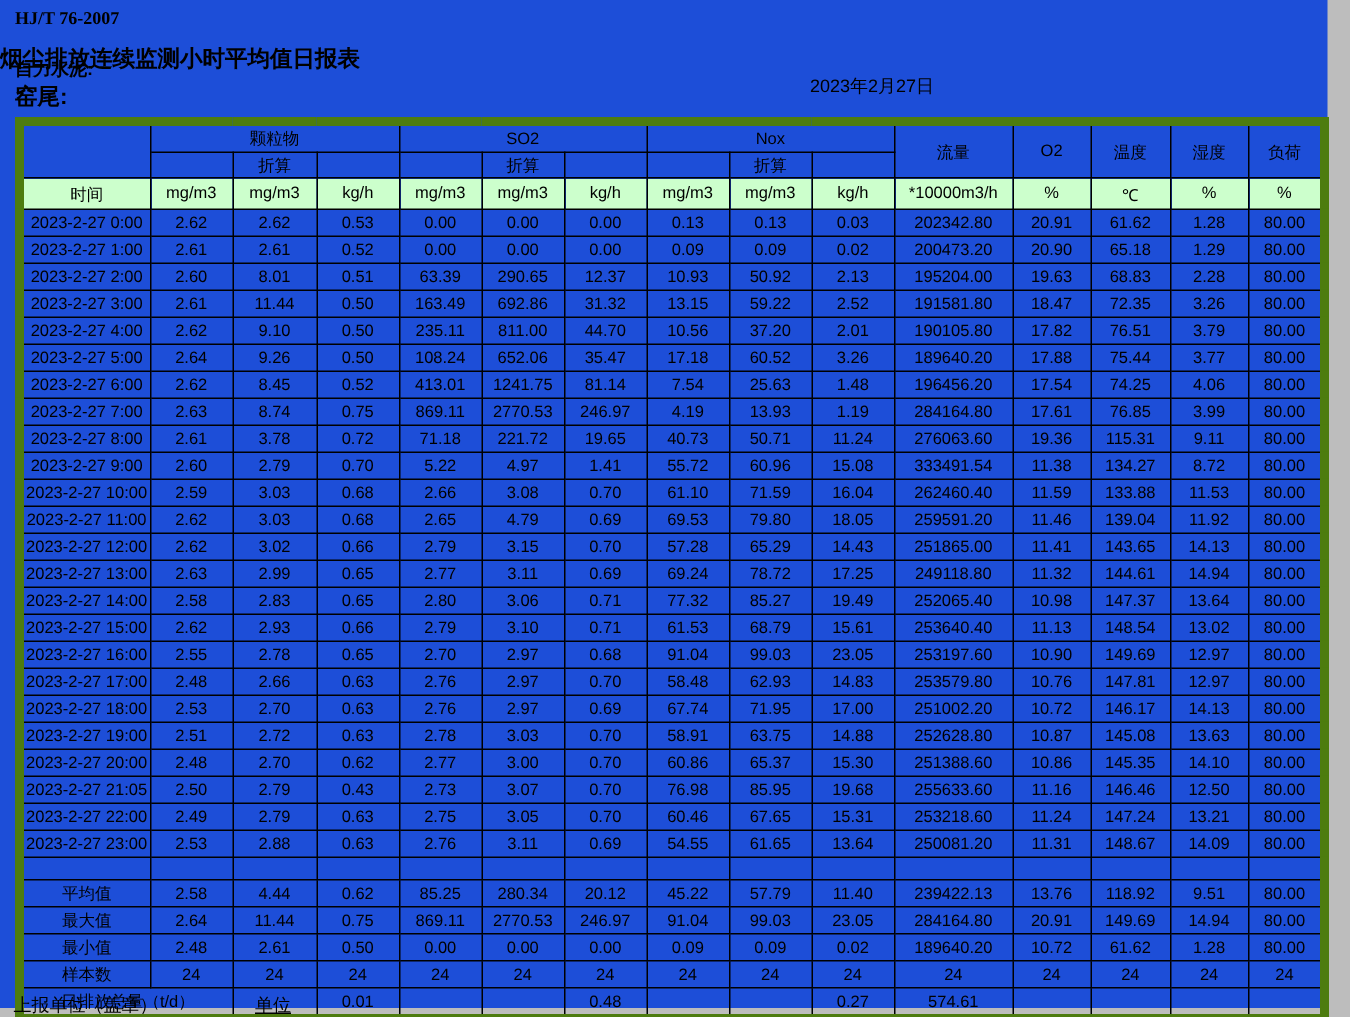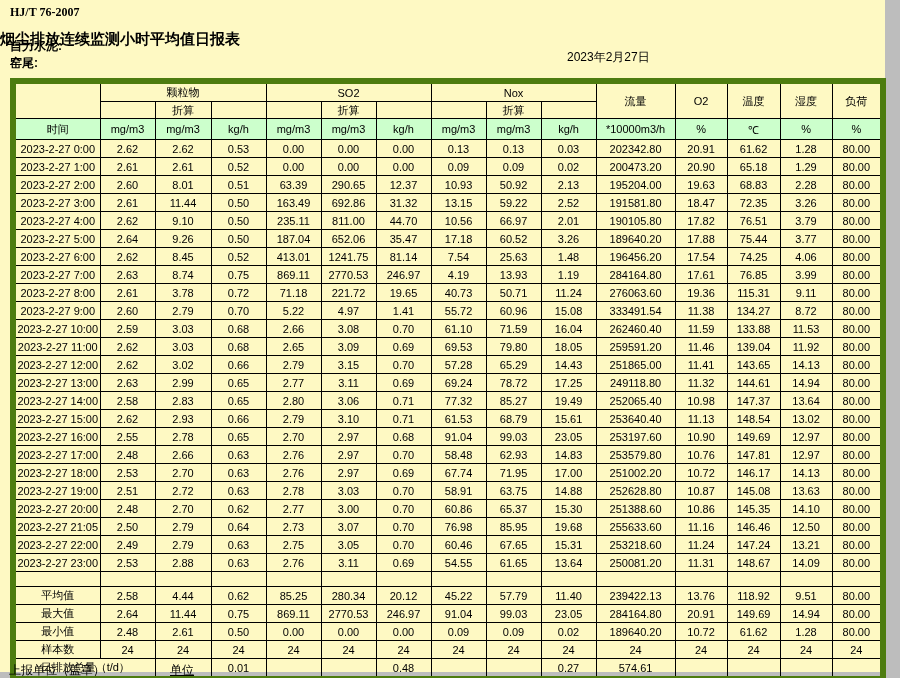--- a/index.html
+++ b/index.html
@@ -7,35 +7,35 @@
     width:900px; height:678px;
     background:#bdbdbd;
     font-family:"Liberation Sans", sans-serif;
     color:#000;
     position:relative;
     overflow:hidden;
   }
   .page {
     position:absolute; top:0; left:0;
     width:885px; height:672px;
-    background:#fef9c3;
+    background:#1d4ed8;
   }
   .doc-code {
     position:absolute; top:5px; left:10px;
     font-size:12px; font-weight:bold;
     font-family:"Liberation Serif", serif;
   }
   .title {
     position:absolute; top:30px; left:0;
     width:885px; text-align:left;
     font-size:15px; font-weight:bold;
   }
   .company { position:absolute; top:38px; left:10px; font-size:12px; font-weight:bold; }
-  .kiln    { position:absolute; top:55px; left:10px; font-size:12px; font-weight:bold; }
-  .date    { position:absolute; top:49px; left:540px; font-size:12px;margin-left:27px; }
+  .kiln    { position:absolute; top:55px; left:10px; font-size:15px; font-weight:bold; }
+  .date    { position:absolute; top:49px; left:540px; font-size:12px; }
 
   table.report {
     position:absolute; top:78px; left:10px;
     width:870px;
     border-collapse:collapse;
     table-layout:fixed;
     border:6px solid #4d7c0f;
   }
   table.report td {
     border:1px solid #000;
@@ -197,34 +197,34 @@
         </tr>
         <tr>
           <td>2023-2-27 4:00</td>
           <td>2.62</td>
           <td>9.10</td>
           <td>0.50</td>
           <td>235.11</td>
           <td>811.00</td>
           <td>44.70</td>
           <td>10.56</td>
-          <td>66.97</td>
+          <td>37.20</td>
           <td>2.01</td>
           <td>190105.80</td>
           <td>17.82</td>
           <td>76.51</td>
           <td>3.79</td>
           <td>80.00</td>
         </tr>
         <tr>
           <td>2023-2-27 5:00</td>
           <td>2.64</td>
           <td>9.26</td>
           <td>0.50</td>
-          <td>187.04</td>
+          <td>108.24</td>
           <td>652.06</td>
           <td>35.47</td>
           <td>17.18</td>
           <td>60.52</td>
           <td>3.26</td>
           <td>189640.20</td>
           <td>17.88</td>
           <td>75.44</td>
           <td>3.77</td>
           <td>80.00</td>
@@ -313,21 +313,21 @@
           <td>133.88</td>
           <td>11.53</td>
           <td>80.00</td>
         </tr>
         <tr>
           <td>2023-2-27 11:00</td>
           <td>2.62</td>
           <td>3.03</td>
           <td>0.68</td>
           <td>2.65</td>
-          <td>3.09</td>
+          <td>4.79</td>
           <td>0.69</td>
           <td>69.53</td>
           <td>79.80</td>
           <td>18.05</td>
           <td>259591.20</td>
           <td>11.46</td>
           <td>139.04</td>
           <td>11.92</td>
           <td>80.00</td>
         </tr>
@@ -481,21 +481,21 @@
           <td>251388.60</td>
           <td>10.86</td>
           <td>145.35</td>
           <td>14.10</td>
           <td>80.00</td>
         </tr>
         <tr>
           <td>2023-2-27 21:05</td>
           <td>2.50</td>
           <td>2.79</td>
-          <td>0.64</td>
+          <td>0.43</td>
           <td>2.73</td>
           <td>3.07</td>
           <td>0.70</td>
           <td>76.98</td>
           <td>85.95</td>
           <td>19.68</td>
           <td>255633.60</td>
           <td>11.16</td>
           <td>146.46</td>
           <td>12.50</td>

